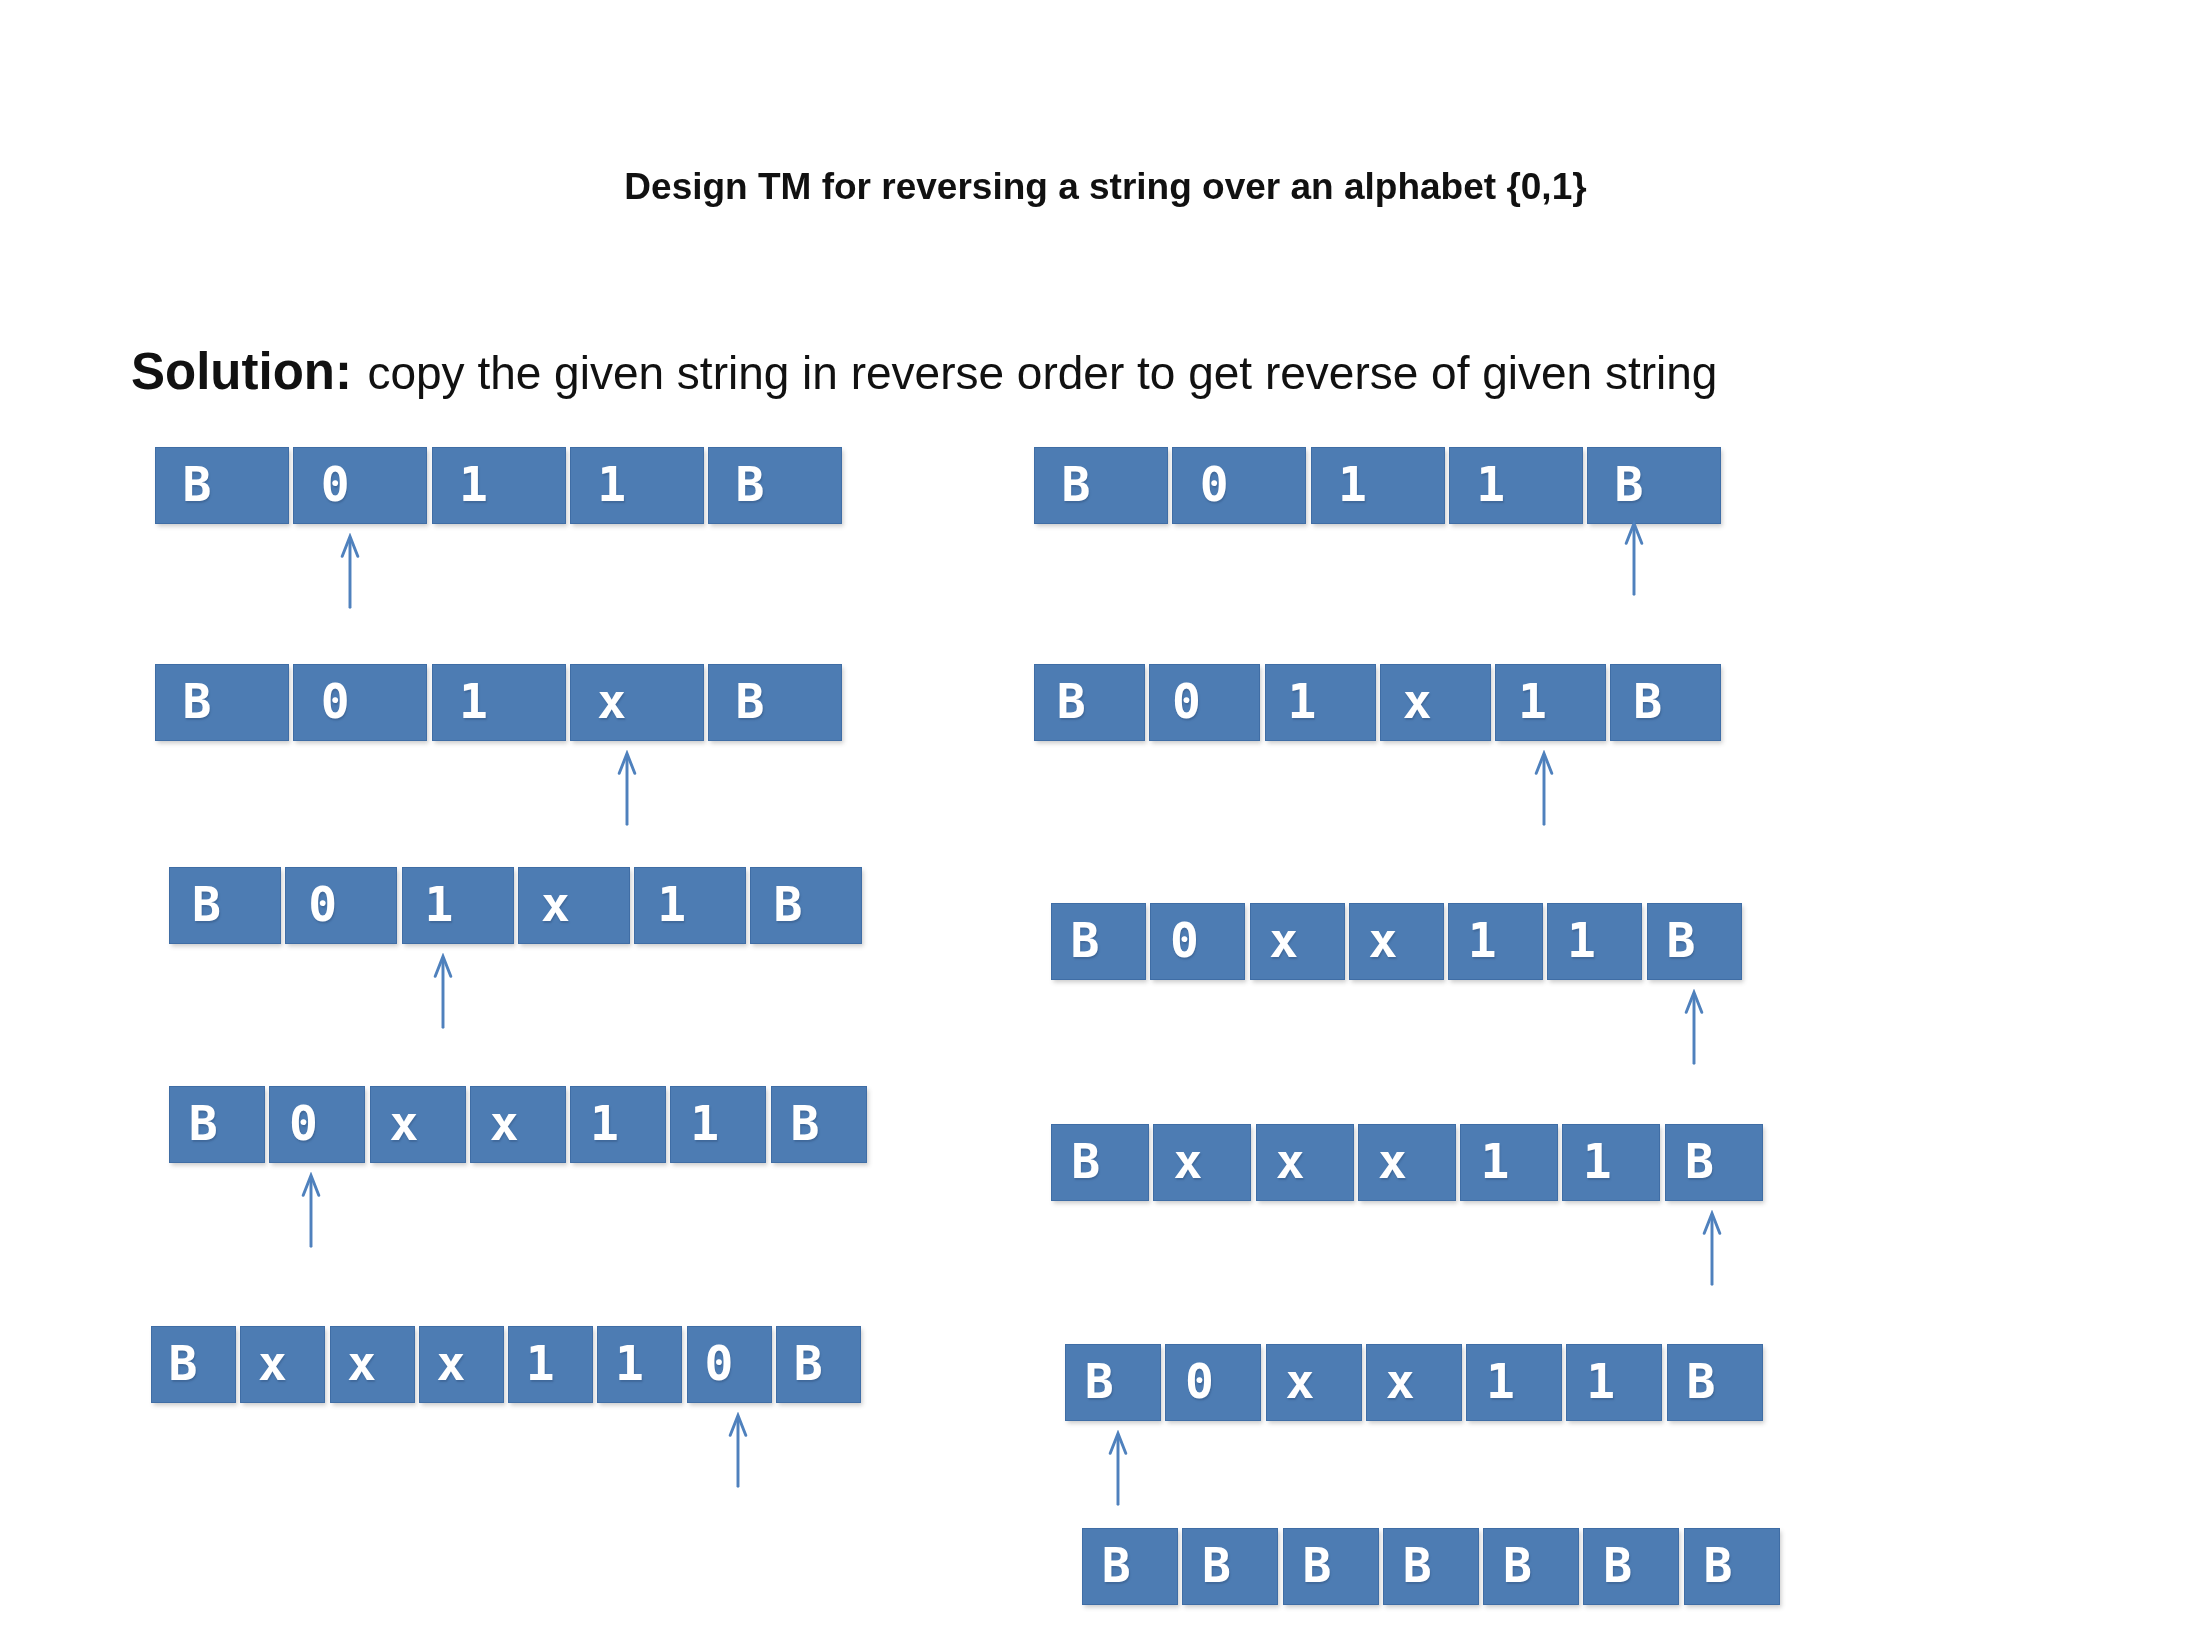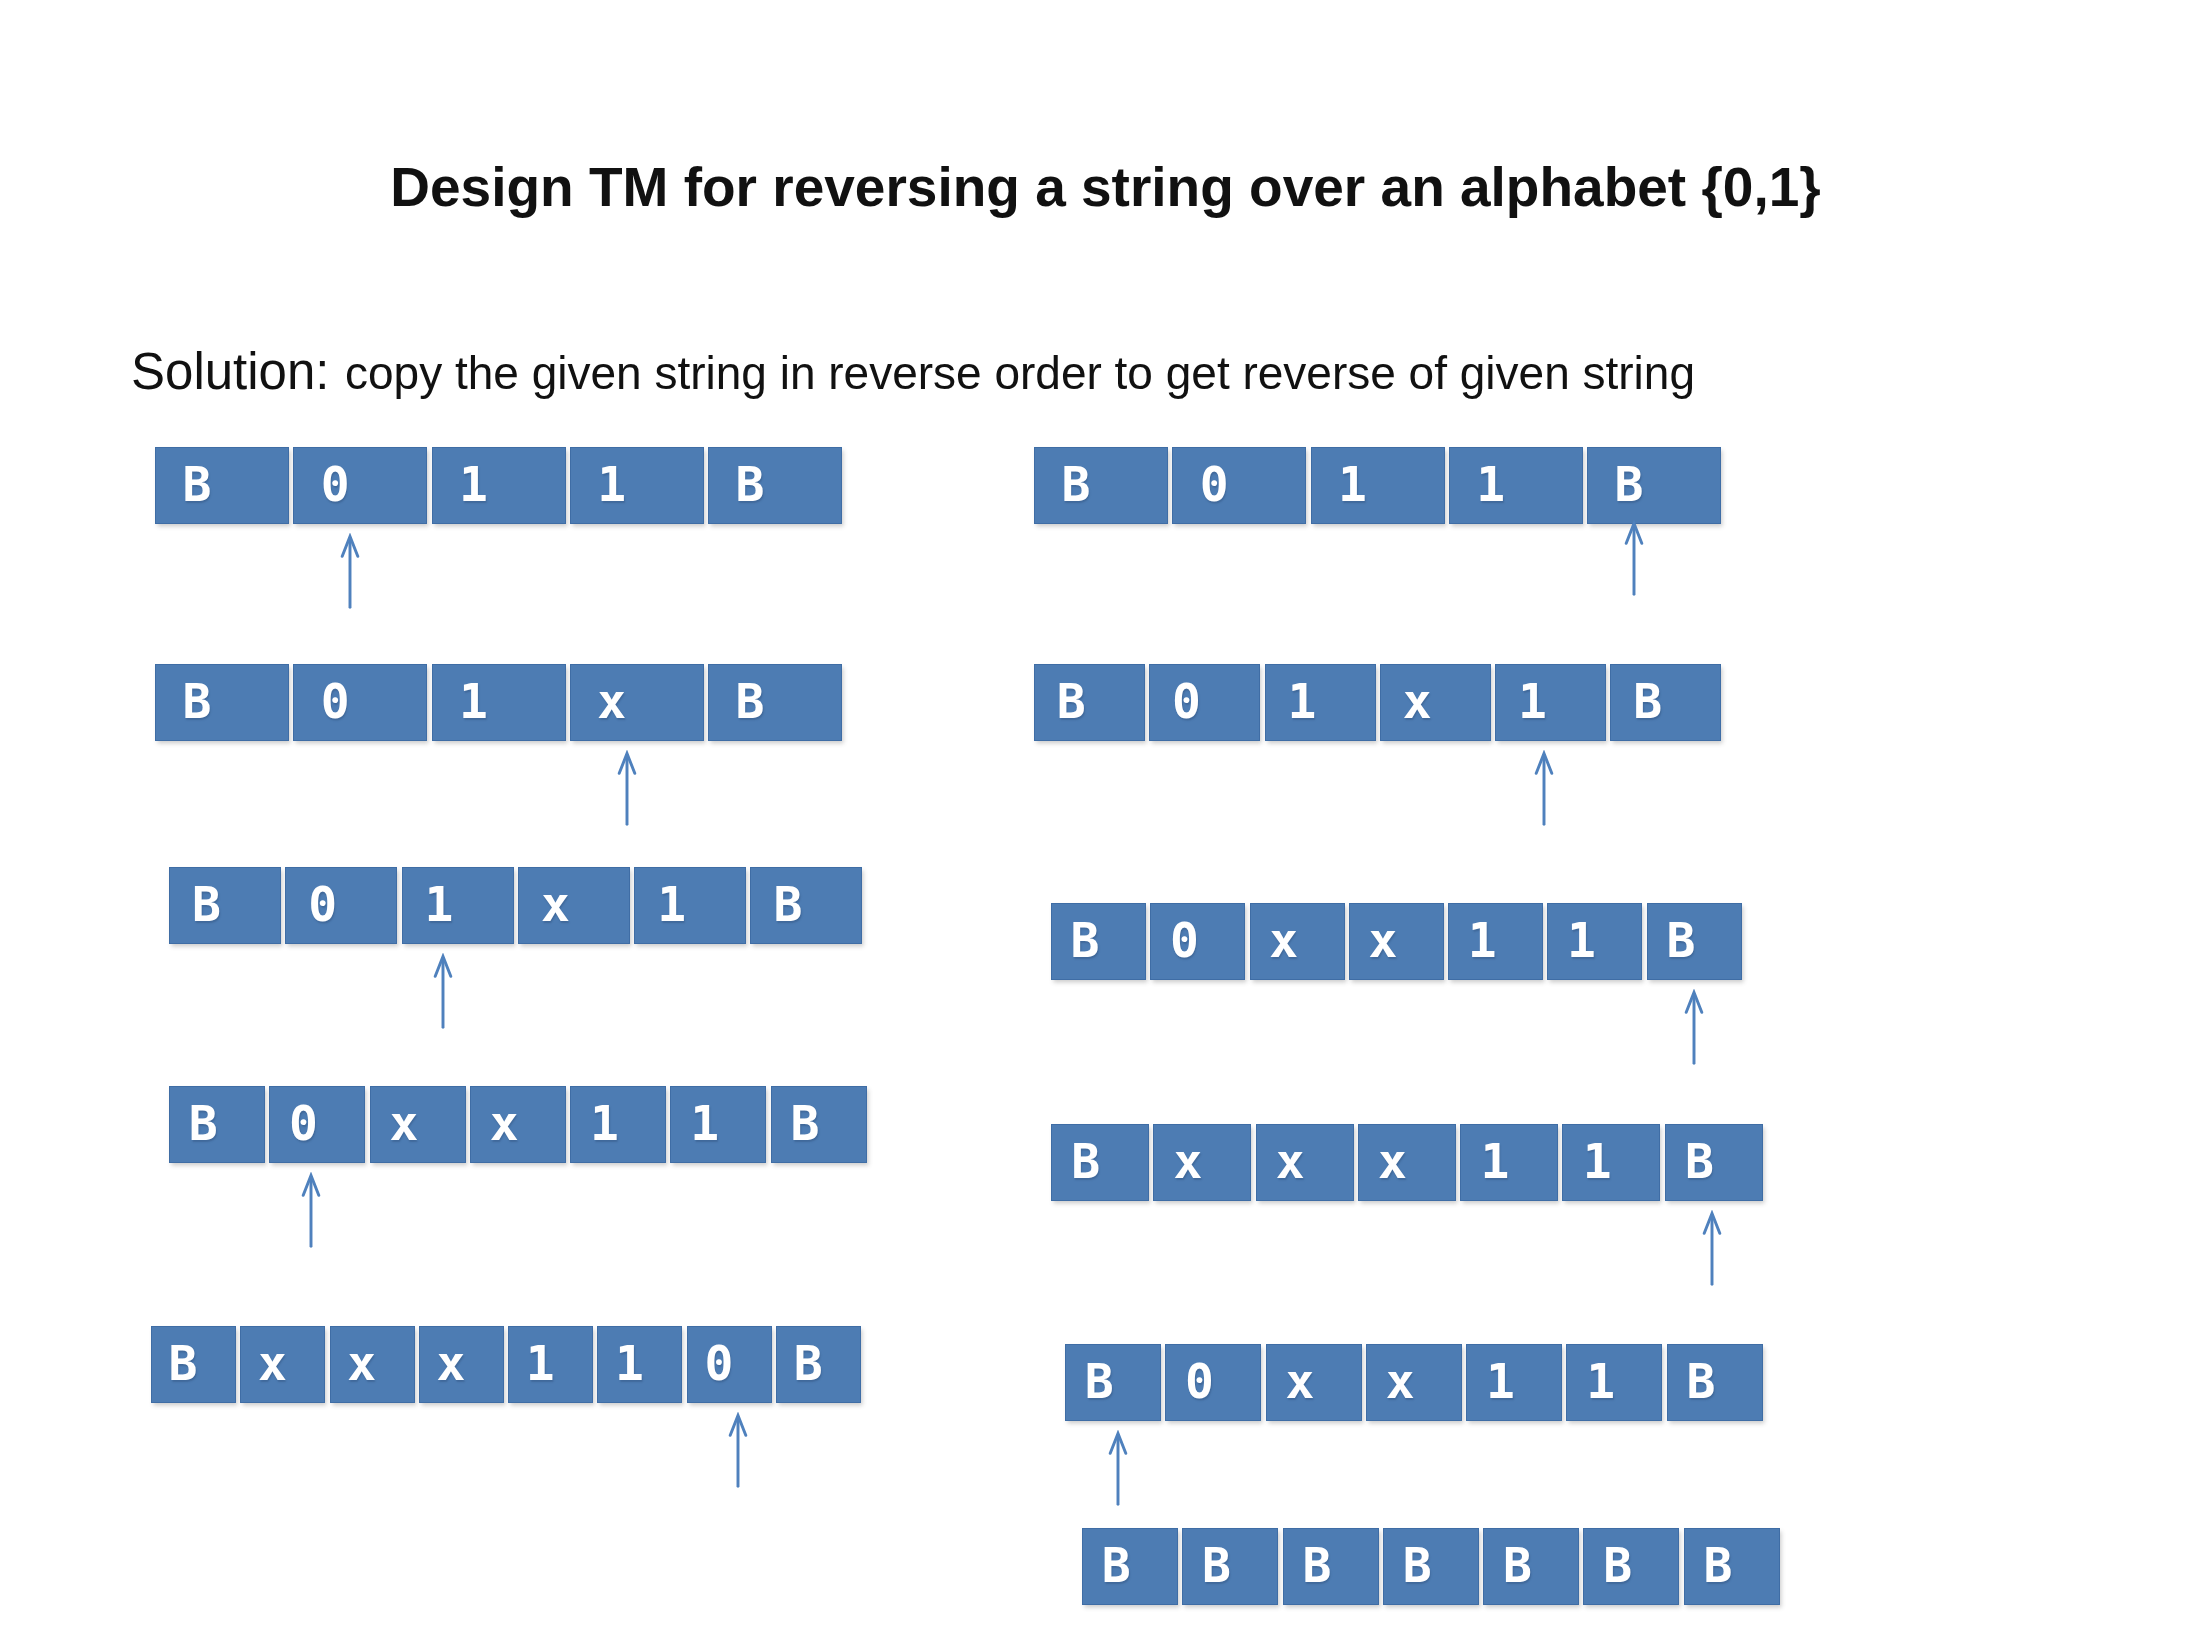--- a/index.html
+++ b/index.html
@@ -19,27 +19,27 @@
     overflow:hidden;
   }
 
   
   .title-block{
     position:absolute; top:136px; left:0; width:2203px;
     text-align:center; color:var(--title-text);
     font-weight:bold;
   }
   .title-line1{ font-size:55px; line-height:1; }
-  .title-line2{ font-size:55px; line-height:1; margin-top:24px;padding-left:8px; }
+  .title-line2{ font-size:37px; line-height:1; margin-top:32px;padding-left:8px; }
 
   .solution-line{
     position:absolute; top:342px; left:131px;
     color:var(--title-text); white-space:nowrap;
   }
-  .solution-label{ font-weight:normal; font-size:51px;margin-top:30px; }
+  .solution-label{ font-weight:bold; font-size:51px;margin-top:30px; }
   .solution-text{ font-weight:normal; font-size:46px; margin-left:15.5px; }
 
   
   .tape{ position:absolute; }
   .tape-row{ display:flex; gap:4.3px; }
   .cell{
     height:77px;
     background:var(--cell-fill);
     border:1.7px solid var(--cell-border);
     box-shadow:1.7px 3.4px 4.3px rgba(90,90,90,0.30);

